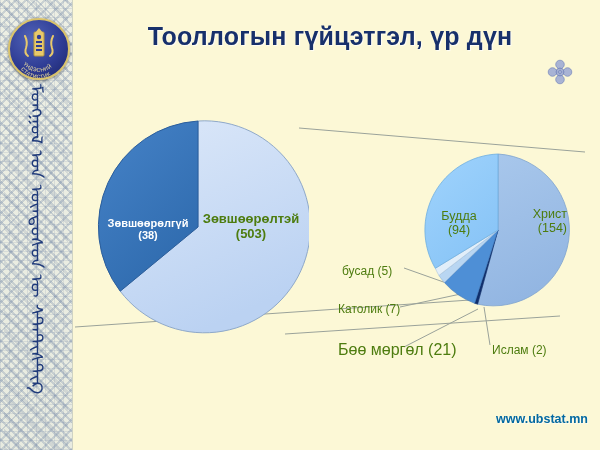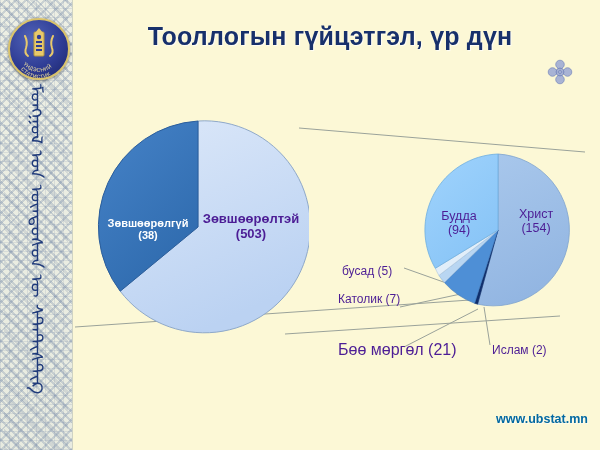--- a/index.html
+++ b/index.html
@@ -63,31 +63,31 @@
     letter-spacing:.2px;
     text-shadow:1px 1px 1px rgba(255,255,255,.8);
   }
   
   #ornament{position:absolute;left:546px;top:58px;width:28px;height:28px;}
   
   #pie-left{position:absolute;left:87px;top:116px;width:222px;height:222px;}
   #pie-right{position:absolute;left:418px;top:150px;width:160px;height:160px;}
   #connectors{position:absolute;left:0;top:0;width:600px;height:450px;pointer-events:none;}
   
-  .lbl{position:absolute;color:#4c1d95;font-size:12px;white-space:nowrap;}
+  .lbl{position:absolute;color:#4d7c0f;font-size:12px;white-space:nowrap;}
   .lbl.white{color:#ffffff;}
   .lbl.bold{font-weight:bold;}
   .lbl.ctr{text-align:center;}
   .lbl .num{display:block;}
   #l-zovshoorolgui{left:100px;top:217px;width:96px;font-size:11px;font-weight:bold;}
   #l-zovshoorultei{left:196px;top:211px;width:110px;font-size:13px;}
   #l-budda{left:429px;top:209px;width:60px;font-size:12.5px;}
-  #l-khrist{left:505px;top:207px;width:62px;font-size:12.5px;}
+  #l-khrist{left:505px;top:207px;width:62px;font-size:12.5px;text-align:right;}
   #l-busad{left:342px;top:264px;font-size:12px;}
-  #l-katolik{left:338px;top:292px;font-size:12px;}
+  #l-katolik{left:338px;top:302px;font-size:12px;}
   #l-boo{left:338px;top:341px;font-size:16px;}
   #l-islam{left:492px;top:343px;font-size:12px;}
   
   #url{
     position:absolute;left:496px;top:412px;
     color:#0369a1;font-size:12.5px;font-weight:bold;
     text-shadow:1px 1px 1px rgba(255,255,255,.7);
   }
 </style>
 </head>

